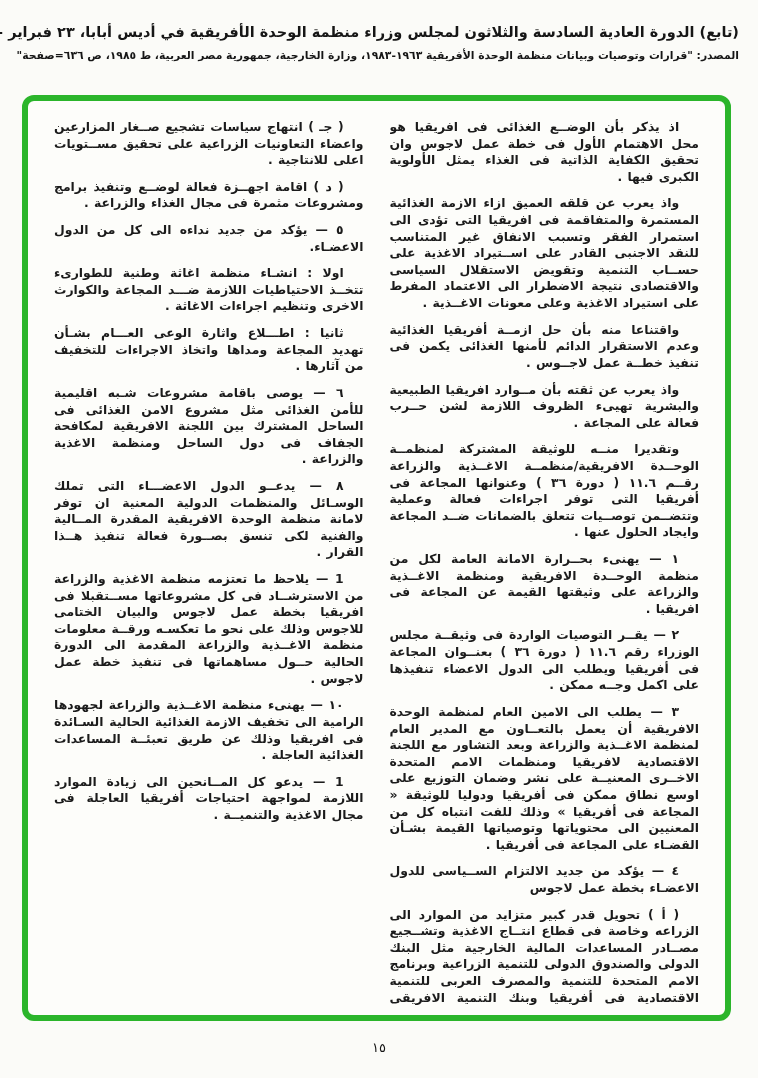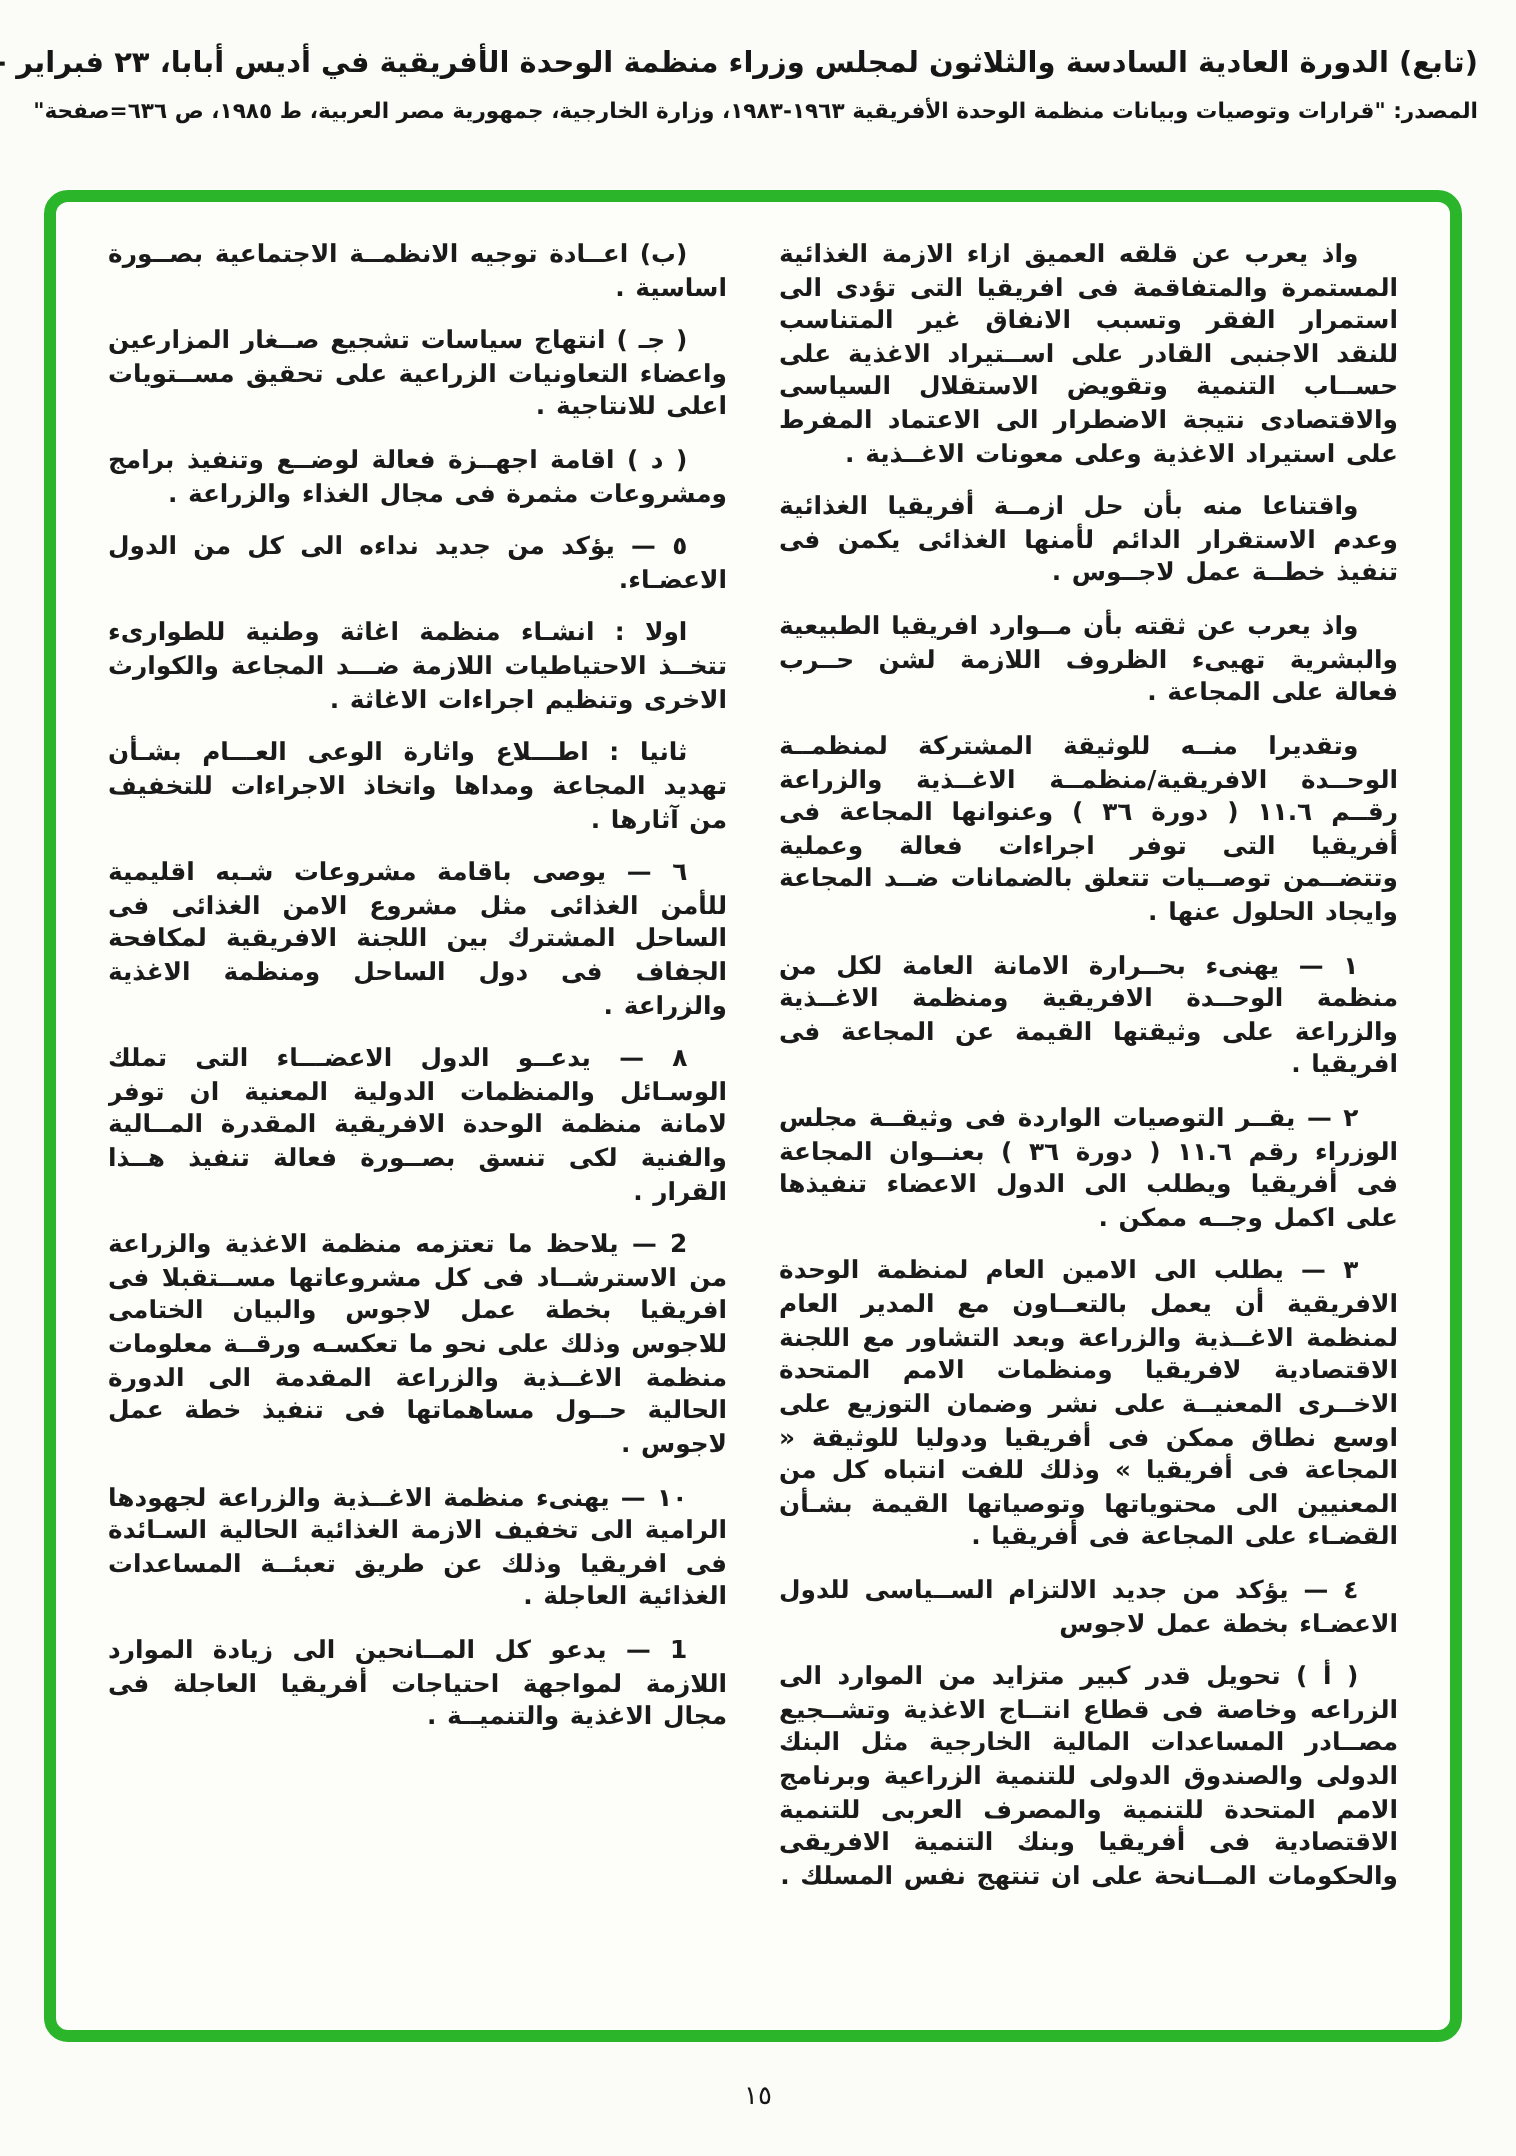--- a/index.html
+++ b/index.html
@@ -86,41 +86,41 @@
 
   <div class="header">
     <div class="header-session">(تابع) الدورة العادية السادسة والثلاثون لمجلس وزراء منظمة الوحدة الأفريقية في أديس أبابا، ٢٣ فبراير - أول مارس ١٩٨١</div>
     <div class="header-source">المصدر: "قرارات وتوصيات وبيانات منظمة الوحدة الأفريقية ١٩٦٣-١٩٨٣، وزارة الخارجية، جمهورية مصر العربية، ط ١٩٨٥، ص ٦٣٦=صفحة"</div>
   </div>
 
   <div class="frame">
     <div class="columns">
 
       <div class="col">
+        <p>اذ يذكر بأن الوضــع الغذائى فى افريقيا هو محل الاهتمام الأول فى خطة عمل لاجوس وان تحقيق الكفاية الذاتية فى الغذاء يمثل الأولوية الكبرى فيها .</p>
         <p>واذ يعرب عن قلقه العميق ازاء الازمة الغذائية المستمرة والمتفاقمة فى افريقيا التى تؤدى الى استمرار الفقر وتسبب الانفاق غير المتناسب للنقد الاجنبى القادر على اســتيراد الاغذية على حســاب التنمية وتقويض الاستقلال السياسى والاقتصادى نتيجة الاضطرار الى الاعتماد المفرط على استيراد الاغذية وعلى معونات الاغــذية .</p>
         <p>واقتناعا منه بأن حل ازمــة أفريقيا الغذائية وعدم الاستقرار الدائم لأمنها الغذائى يكمن فى تنفيذ خطــة عمل لاجــوس .</p>
         <p>واذ يعرب عن ثقته بأن مــوارد افريقيا الطبيعية والبشرية تهيىء الظروف اللازمة لشن حــرب فعالة على المجاعة .</p>
         <p>وتقديرا منــه للوثيقة المشتركة لمنظمــة الوحــدة الافريقية/منظمــة الاغــذية والزراعة رقــم ١١.٦ ( دورة ٣٦ ) وعنوانها المجاعة فى أفريقيا التى توفر اجراءات فعالة وعملية وتتضــمن توصــيات تتعلق بالضمانات ضــد المجاعة وايجاد الحلول عنها .</p>
         <p>١ — يهنىء بحــرارة الامانة العامة لكل من منظمة الوحــدة الافريقية ومنظمة الاغــذية والزراعة على وثيقتها القيمة عن المجاعة فى افريقيا .</p>
         <p>٢ — يقــر التوصيات الواردة فى وثيقــة مجلس الوزراء رقم ١١.٦ ( دورة ٣٦ ) بعنــوان المجاعة فى أفريقيا ويطلب الى الدول الاعضاء تنفيذها على اكمل وجــه ممكن .</p>
         <p>٣ — يطلب الى الامين العام لمنظمة الوحدة الافريقية أن يعمل بالتعــاون مع المدير العام لمنظمة الاغــذية والزراعة وبعد التشاور مع اللجنة الاقتصادية لافريقيا ومنظمات الامم المتحدة الاخــرى المعنيــة على نشر وضمان التوزيع على اوسع نطاق ممكن فى أفريقيا ودوليا للوثيقة « المجاعة فى أفريقيا » وذلك للفت انتباه كل من المعنيين الى محتوياتها وتوصياتها القيمة بشـأن القضـاء على المجاعة فى أفريقيا .</p>
         <p>٤ — يؤكد من جديد الالتزام الســياسى للدول الاعضـاء بخطة عمل لاجوس</p>
         <p>( أ ) تحويل قدر كبير متزايد من الموارد الى الزراعه وخاصة فى قطاع انتــاج الاغذية وتشــجيع مصــادر المساعدات المالية الخارجية مثل البنك الدولى والصندوق الدولى للتنمية الزراعية وبرنامج الامم المتحدة للتنمية والمصرف العربى للتنمية الاقتصادية فى أفريقيا وبنك التنمية الافريقى والحكومات المــانحة على ان تنتهج نفس المسلك .</p>
       </div>
 
       <div class="col">
-        <p>(ب) اعــادة توجيه الانظمــة الاجتماعية بصــورة اساسية .</p>
         <p>( جـ ) انتهاج سياسات تشجيع صــغار المزارعين واعضاء التعاونيات الزراعية على تحقيق مســتويات اعلى للانتاجية .</p>
         <p>( د ) اقامة اجهــزة فعالة لوضــع وتنفيذ برامج ومشروعات مثمرة فى مجال الغذاء والزراعة .</p>
         <p>٥ — يؤكد من جديد نداءه الى كل من الدول الاعضـاء.</p>
         <p>اولا : انشـاء منظمة اغاثة وطنية للطوارىء تتخــذ الاحتياطيات اللازمة ضـــد المجاعة والكوارث الاخرى وتنظيم اجراءات الاغاثة .</p>
         <p>ثانيا : اطـــلاع واثارة الوعى العـــام بشـأن تهديد المجاعة ومداها واتخاذ الاجراءات للتخفيف من آثارها .</p>
         <p>٦ — يوصى باقامة مشروعات شـبه اقليمية للأمن الغذائى مثل مشروع الامن الغذائى فى الساحل المشترك بين اللجنة الافريقية لمكافحة الجفاف فى دول الساحل ومنظمة الاغذية والزراعة .</p>
         <p>٨ — يدعــو الدول الاعضـــاء التى تملك الوسـائل والمنظمات الدولية المعنية ان توفر لامانة منظمة الوحدة الافريقية المقدرة المــالية والفنية لكى تنسق بصــورة فعالة تنفيذ هــذا القرار .</p>
-        <p>2 — يلاحظ ما تعتزمه منظمة الاغذية والزراعة من الاسترشــاد فى كل مشروعاتها مســتقبلا فى افريقيا بخطة عمل لاجوس والبيان الختامى للاجوس وذلك على نحو ما تعكسـه ورقــة معلومات منظمة الاغــذية والزراعة المقدمة الى الدورة الحالية حــول مساهماتها فى تنفيذ خطة عمل لاجوس .</p>
+        <p>1 — يلاحظ ما تعتزمه منظمة الاغذية والزراعة من الاسترشــاد فى كل مشروعاتها مســتقبلا فى افريقيا بخطة عمل لاجوس والبيان الختامى للاجوس وذلك على نحو ما تعكسـه ورقــة معلومات منظمة الاغــذية والزراعة المقدمة الى الدورة الحالية حــول مساهماتها فى تنفيذ خطة عمل لاجوس .</p>
         <p>١٠ — يهنىء منظمة الاغــذية والزراعة لجهودها الرامية الى تخفيف الازمة الغذائية الحالية السـائدة فى افريقيا وذلك عن طريق تعبئــة المساعدات الغذائية العاجلة .</p>
         <p>1 — يدعو كل المــانحين الى زيادة الموارد اللازمة لمواجهة احتياجات أفريقيا العاجلة فى مجال الاغذية والتنميــة .</p>
       </div>
 
     </div>
   </div>
 
   <div class="footer">
     <span class="page-number">١٥</span>
   </div>

